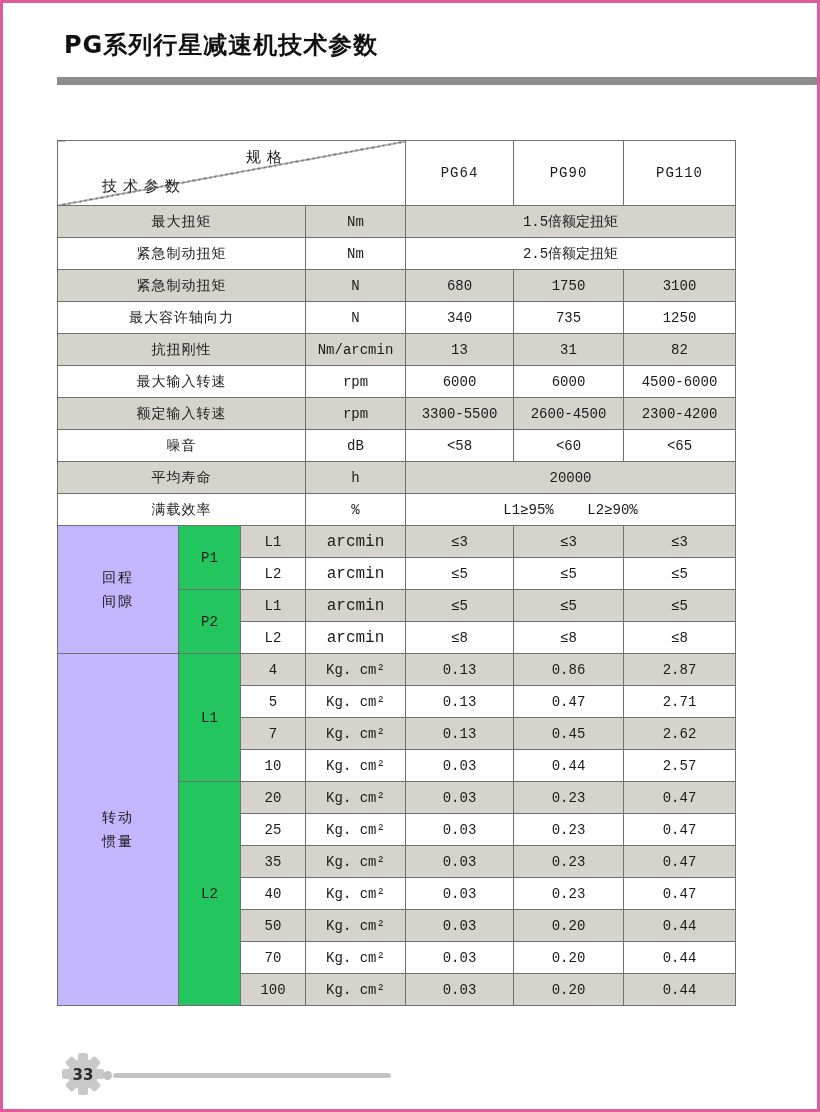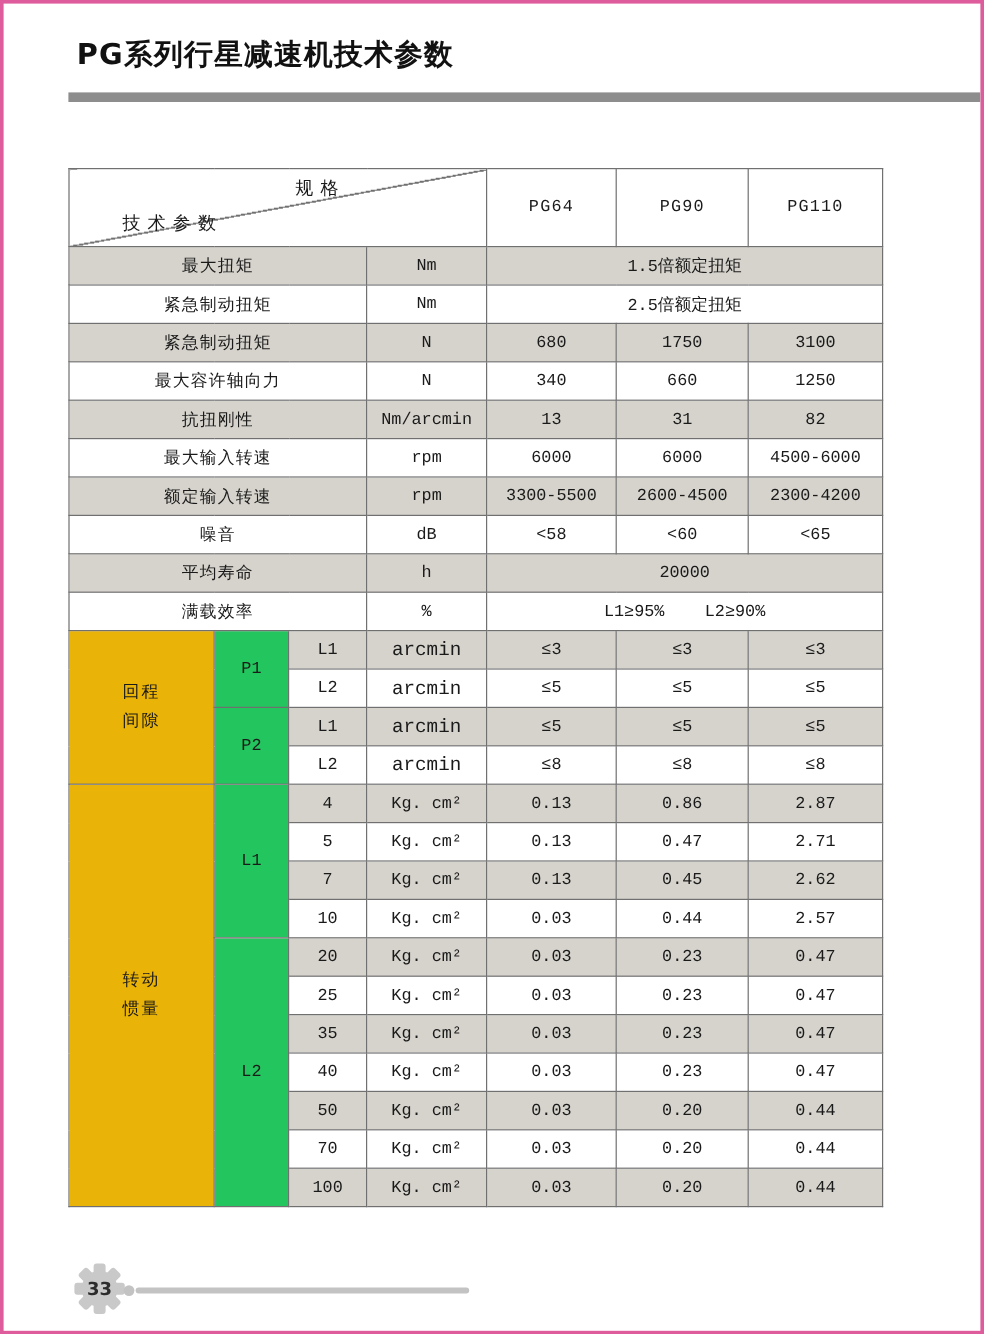--- a/index.html
+++ b/index.html
@@ -50,21 +50,21 @@
   }
   .corner-top {
     position:absolute; top:7px; left:188px;
     font-size:15px; font-weight:normal; letter-spacing:6px;
   }
   .corner-bottom {
     position:absolute; bottom:9px; left:44px;
     font-size:15px; font-weight:normal; letter-spacing:6px;
   }
   td.col-hdr { font-size:15px; letter-spacing:1px;font-family:Liberation Mono, monospace; }
-  td.group-cell { font-size:15px; letter-spacing:2px; line-height:1.7; background:#eab308; }
+  td.group-cell { font-size:15px; letter-spacing:2px; line-height:1.7; background:#c4b5fd; }
   td.grade-cell, td.level-cell { background:#22c55e; font-size:15px; }
   td.unit-cell { font-size:14px; }
   td.unit-cell.big { font-size:16px; }
   
   .footer { position:absolute; left:58px; top:1049px; height:48px; }
   .gear-badge { position:absolute; left:0; top:0; }
   .gear-num {
     font-family:"DejaVu Sans",sans-serif;
     font-size:15px; font-weight:bold; fill:#2c2c2c;
   }
@@ -122,21 +122,21 @@
           <td class="cjk shade" colspan="3">紧急制动扭矩</td>
           <td class="unit-cell mono shade">N</td>
           <td class="mono shade">680</td>
           <td class="mono shade">1750</td>
           <td class="mono shade">3100</td>
         </tr>
         <tr class="data-row">
           <td class="cjk" colspan="3">最大容许轴向力</td>
           <td class="unit-cell mono">N</td>
           <td class="mono">340</td>
-          <td class="mono">660</td>
+          <td class="mono">735</td>
           <td class="mono">1250</td>
         </tr>
         <tr class="data-row">
           <td class="cjk shade" colspan="3">抗扭刚性</td>
           <td class="unit-cell mono shade">Nm/arcmin</td>
           <td class="mono shade">13</td>
           <td class="mono shade">31</td>
           <td class="mono shade">82</td>
         </tr>
         <tr class="data-row">

